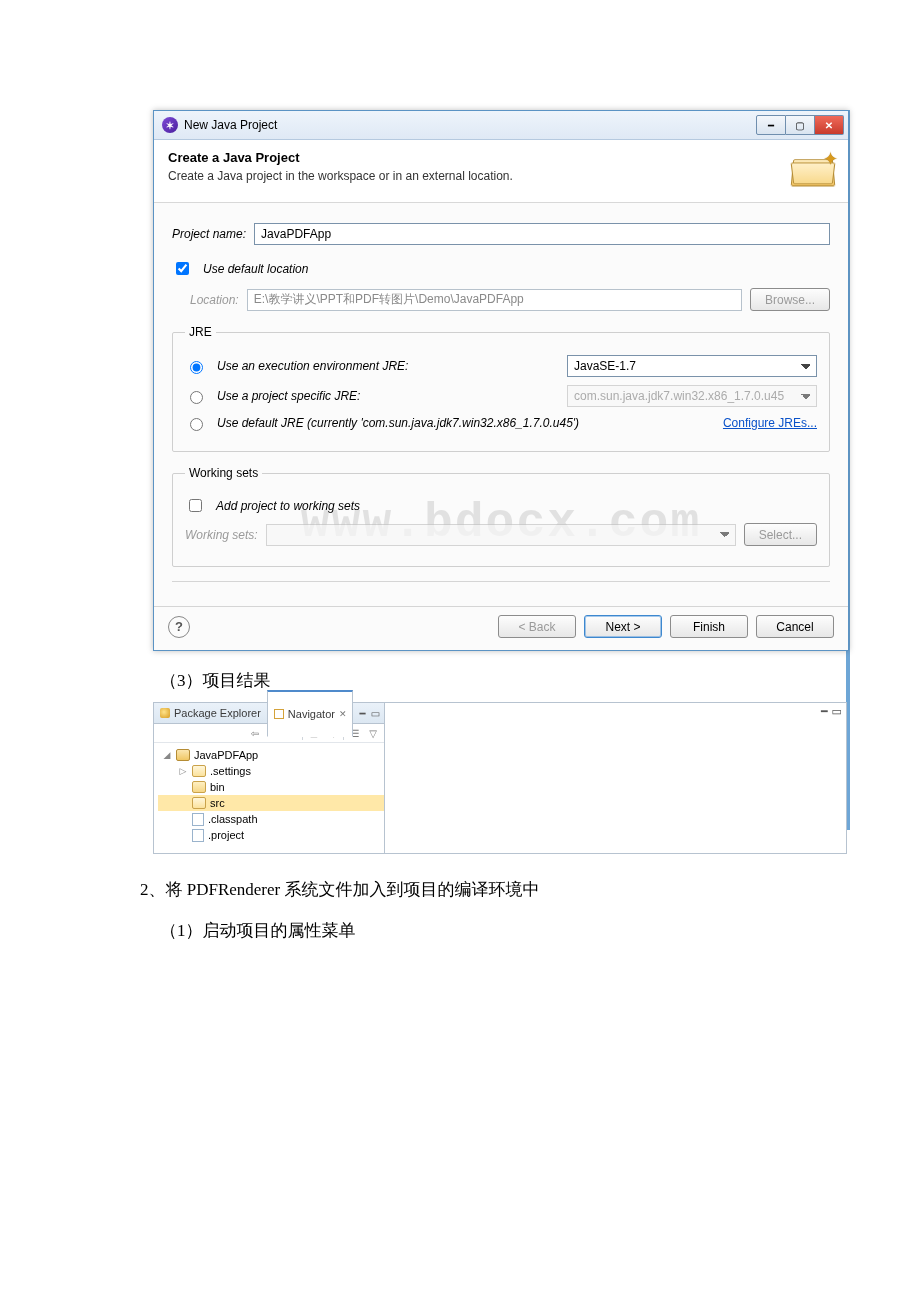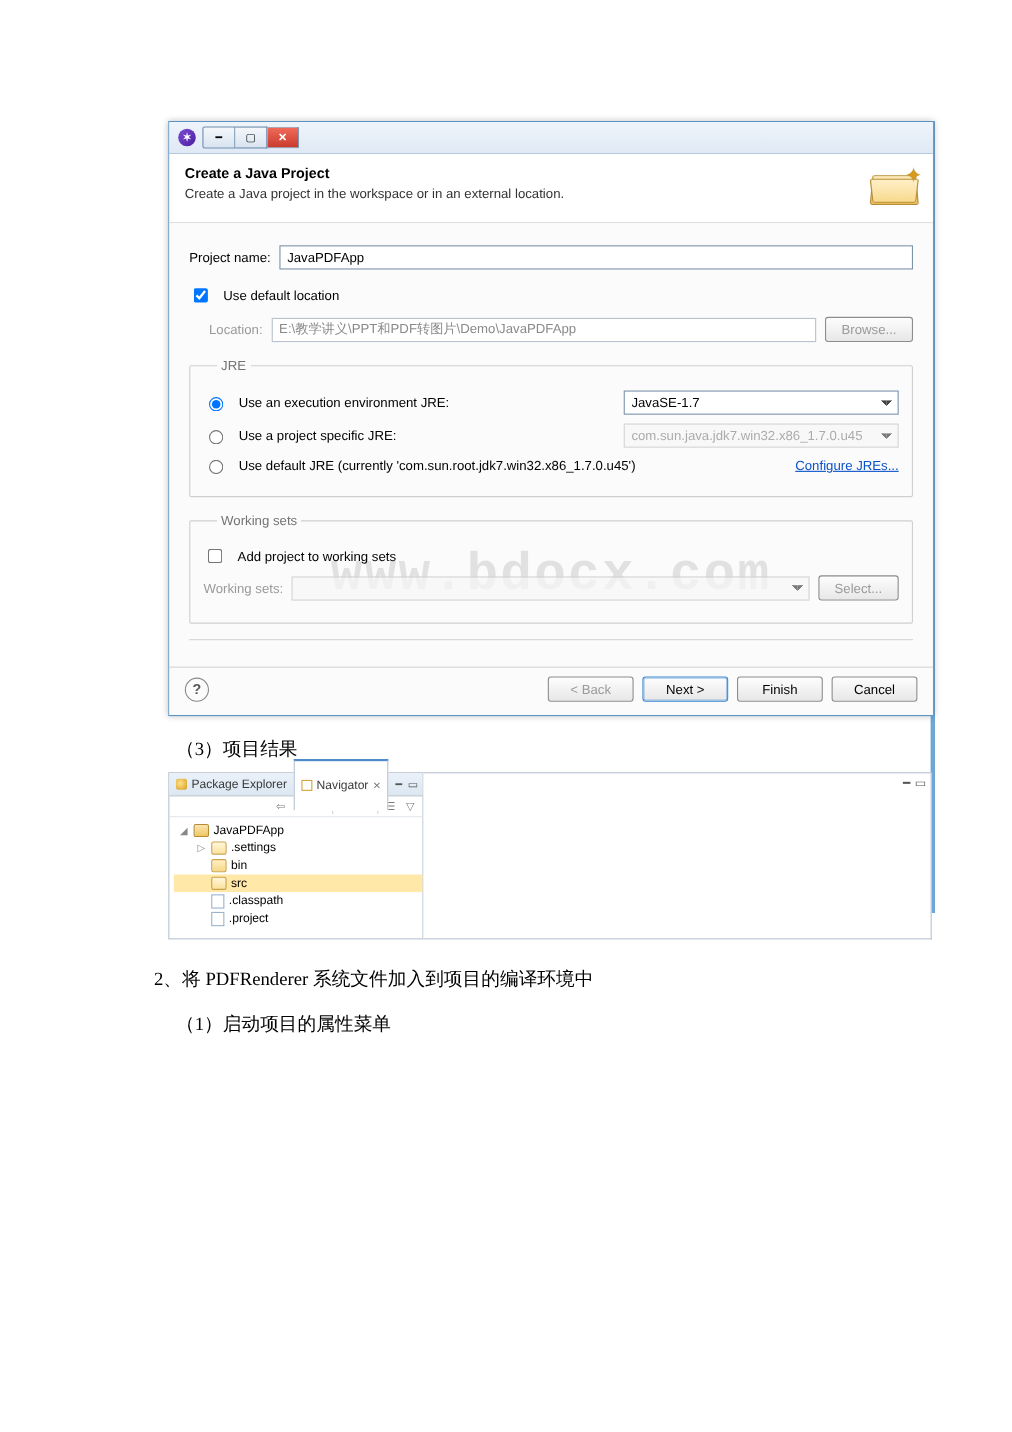--- a/index.html
+++ b/index.html
@@ -128,21 +128,21 @@
     padding: 10px 18px 14px 18px;
     background: #fbfbfb;
   }
 
   .row {
     display: flex;
     align-items: center;
     margin: 10px 0;
     gap: 8px;
   }
-  .lbl { color: #000; }
+  .lbl { color: #000; font-style: italic; }
   .lbl.disabled { color: #9a9a9a; }
   .text-input {
     flex: 1;
     height: 22px;
     padding: 0 6px;
     border: 1px solid #7a92aa;
     background: #fff;
     box-sizing: border-box;
     font-family: inherit;
     font-size: 12px;
@@ -167,22 +167,21 @@
 
   fieldset.group {
     border: 1px solid #cfcfcf;
     border-radius: 2px;
     margin: 14px 0 0 0;
     padding: 8px 12px 12px 12px;
   }
   fieldset.group legend {
     padding: 0 4px;
     font-size: 12px;
-    color: #737373;
-    margin-left: 12px;
+    color: #000000;
   }
   .group .row { margin: 8px 0; }
   .select {
     height: 22px;
     border: 1px solid #7a92aa;
     background: #fff;
     font-family: inherit;
     font-size: 12px;
     padding: 0 22px 0 6px;
     appearance: none;
@@ -396,20 +395,21 @@
 </head>
 <body>
 
 <div class="page">
   <div class="right-stripe"></div>
 
   <div class="dialog">
 
     <div class="titlebar">
       <span class="app-icon">✶</span>
+      <span class="title-text">New Java Project</span>
       <div class="win-btns">
         <span class="win-btn">━</span>
         <span class="win-btn">▢</span>
         <span class="win-btn win-close">✕</span>
       </div>
     </div>
 
     <div class="banner">
       <div class="banner-text">
         <h2>Create a Java Project</h2>
@@ -454,21 +454,21 @@
         <div class="row">
           <input type="radio" name="jre" class="radio" style="">
           <span class="lbl" style="flex:1">Use a project specific JRE:</span>
           <select class="select wide" disabled="">
             <option>com.sun.java.jdk7.win32.x86_1.7.0.u45</option>
           </select>
         </div>
 
         <div class="row">
           <input type="radio" name="jre" class="radio" style="">
-          <span class="lbl" style="flex:1">Use default JRE (currently 'com.sun.root.jdk7.win32.x86_1.7.0.u45')</span>
+          <span class="lbl" style="flex:1">Use default JRE (currently 'com.sun.java.jdk7.win32.x86_1.7.0.u45')</span>
           <a class="link">Configure JREs...</a>
         </div>
       </fieldset>
 
 
       <fieldset class="group wset-wrap">
         <legend>Working sets</legend>
         <div class="watermark">www.bdocx.com</div>
 
         <div class="row">

